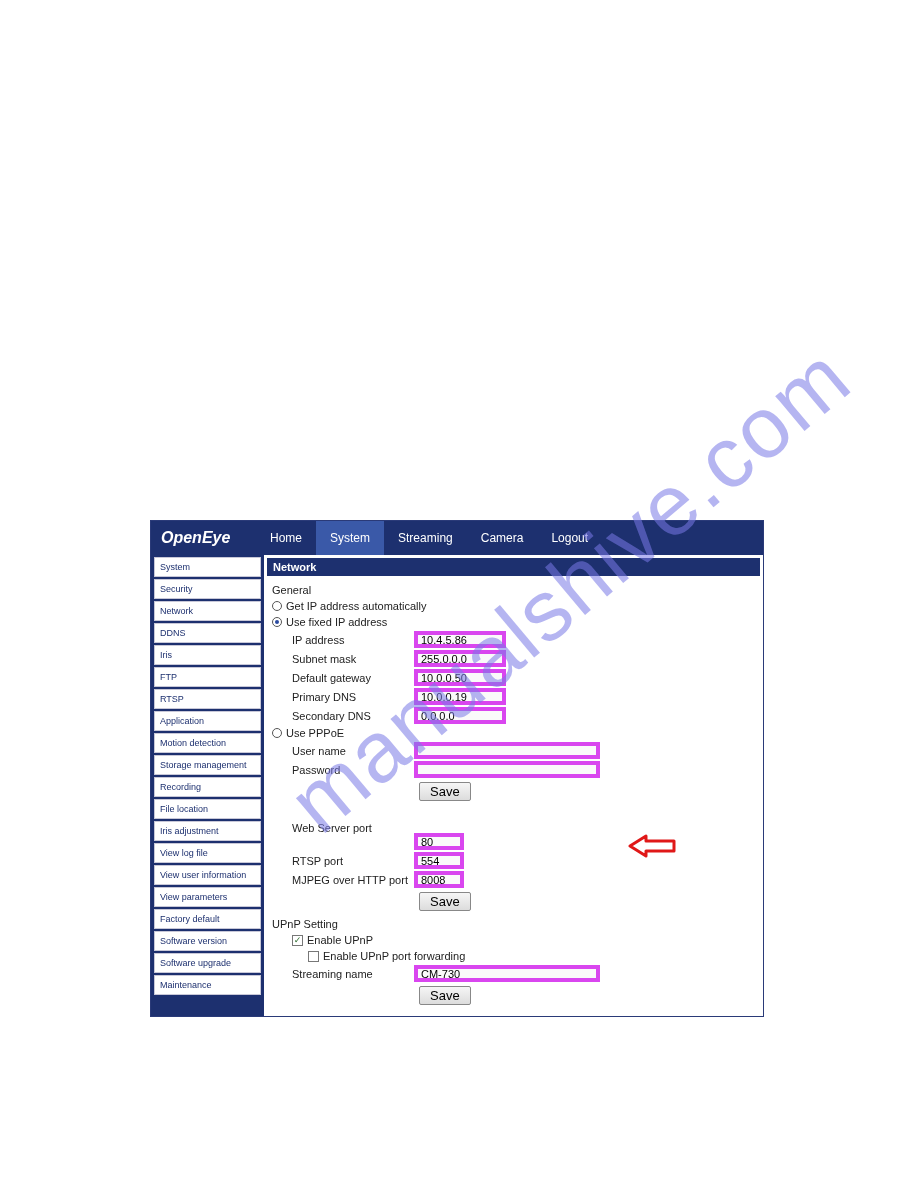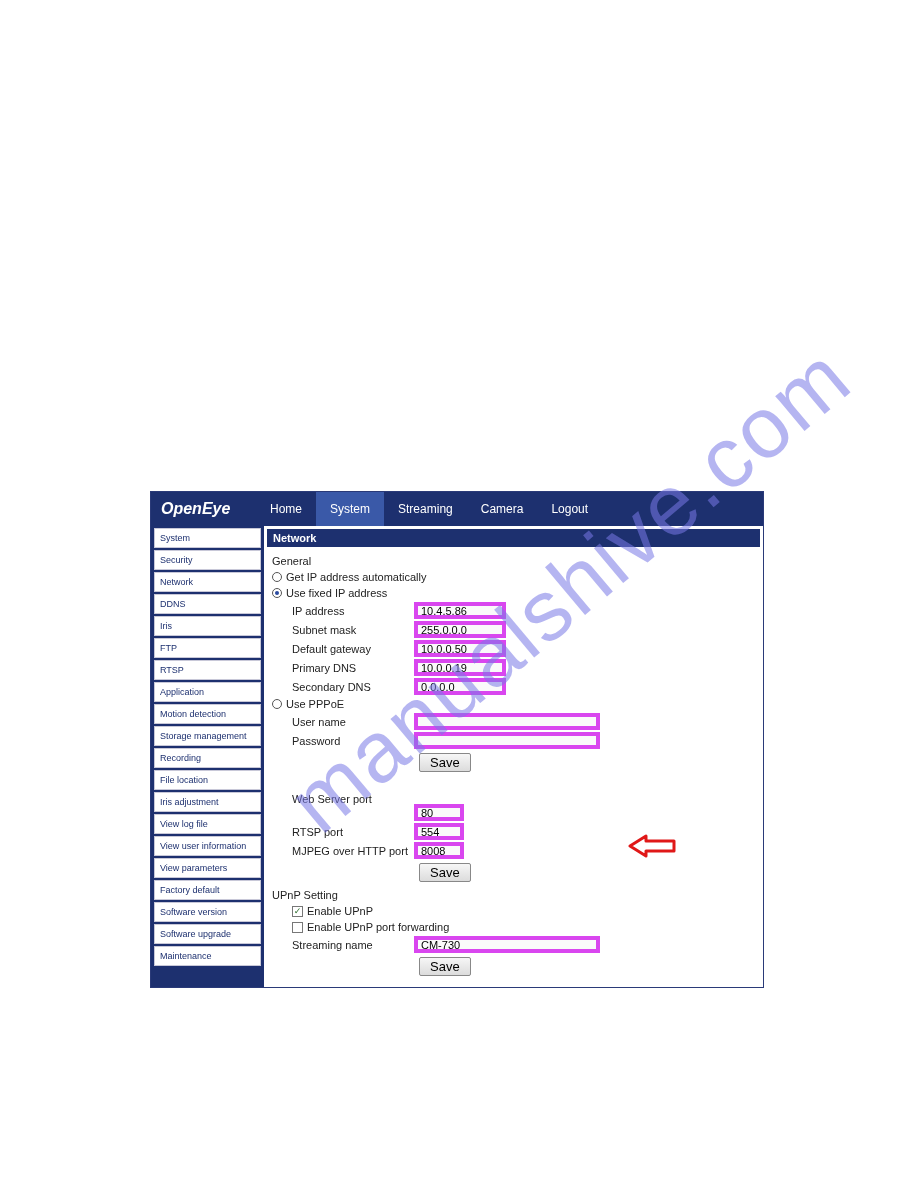--- a/index.html
+++ b/index.html
@@ -18,21 +18,21 @@
     transform: rotate(-40deg);
     top: 540px;
     left: 220px;
     pointer-events: none;
     z-index: 50;
     letter-spacing: 2px;
   }
   .admin-wrap {
     position: absolute;
     left: 150px;
-    top: 491px;
+    top: 520px;
     width: 614px;
     border: 1px solid #2a3a78;
   }
   .top-nav {
     height: 34px;
     background: #1d306f;
     display: flex;
     align-items: center;
   }
   .brand {
@@ -258,21 +258,21 @@
       </div>
       <div class="btn-row">
         <button class="btn">Save</button>
       </div>
 
       <div class="section-head">UPnP Setting</div>
       <div class="radio-row" style="padding-left:28px">
         <span class="check-box">✓</span>
         <span>Enable UPnP</span>
       </div>
-      <div class="radio-row" style="padding-left:28px">
+      <div class="radio-row" style="padding-left:44px">
         <span class="check-box"></span>
         <span>Enable UPnP port forwarding</span>
       </div>
       <div class="field-row">
         <span class="field-label">Streaming name</span>
         <input class="text-input wide" value="CM-730" style="">
       </div>
       <div class="btn-row">
         <button class="btn">Save</button>
       </div>

